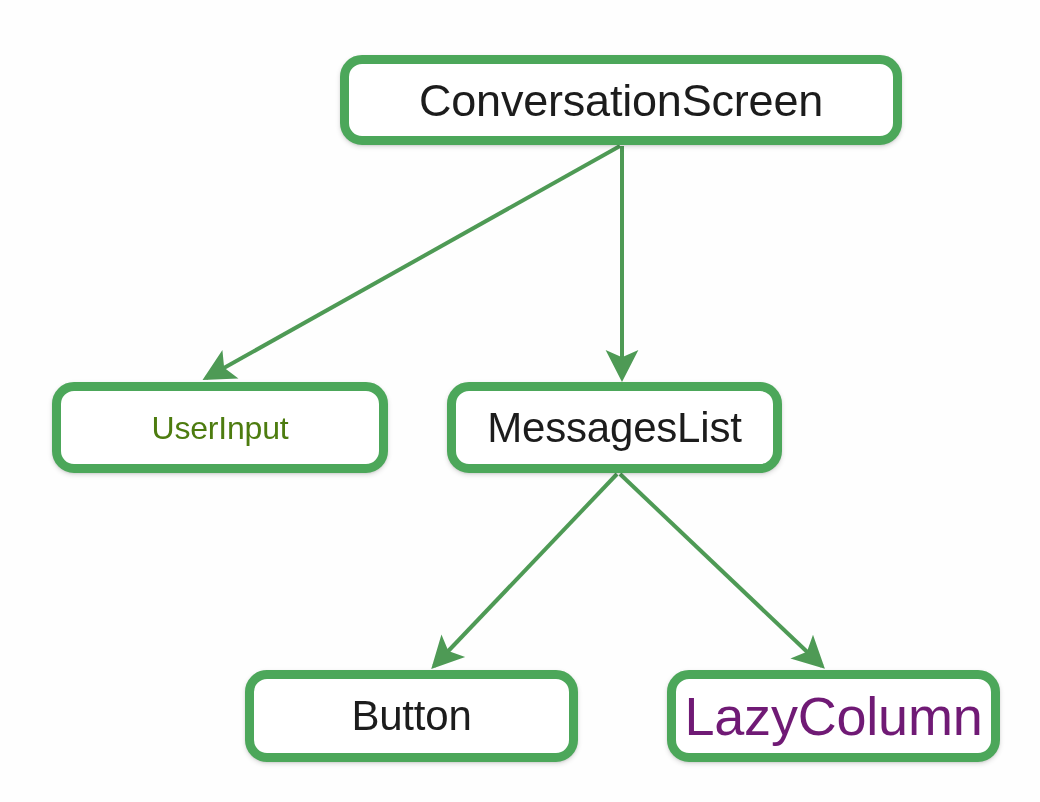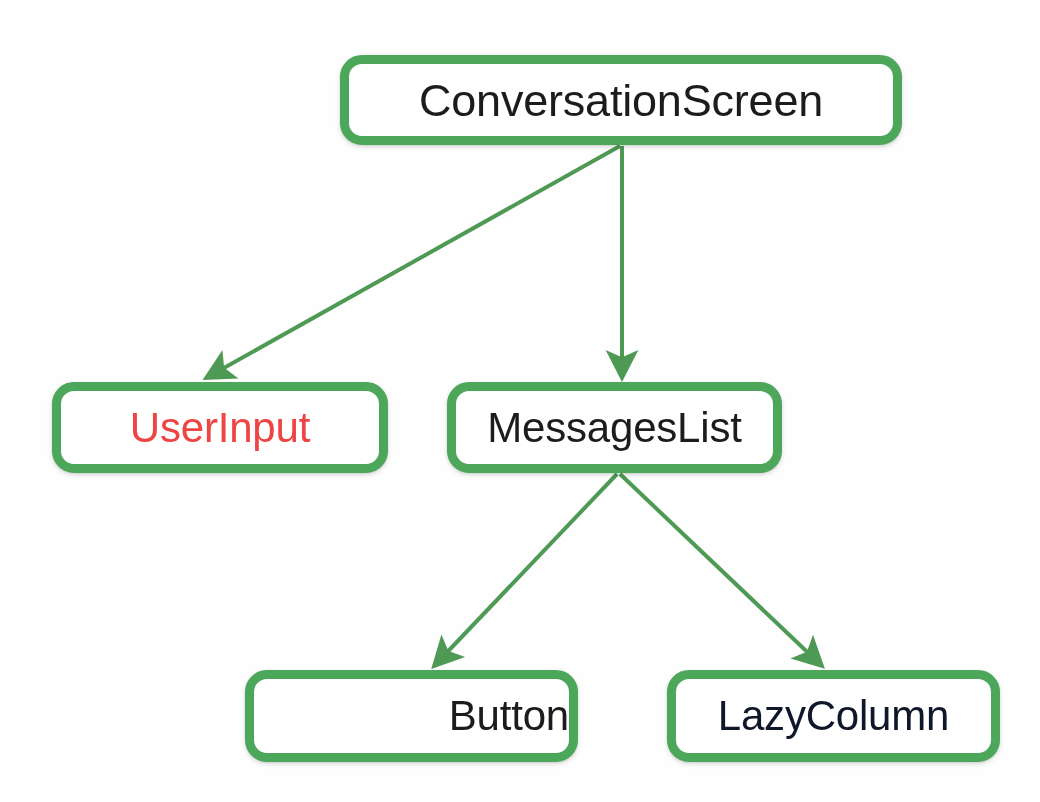--- a/index.html
+++ b/index.html
@@ -66,28 +66,28 @@
         <line x1="617" y1="474" x2="434" y2="666" stroke="#4E9A55" stroke-width="4" stroke-linecap="butt" marker-end="url(#arrowhead)"></line>
         <line x1="620" y1="474" x2="822" y2="666" stroke="#4E9A55" stroke-width="4" stroke-linecap="butt" marker-end="url(#arrowhead)"></line>
       </g>
   </svg>
 
   <div class="node" id="node-conversation-screen" style="left: 340px; top: 55px; width: 562px; height: 90px; border-color: rgb(76, 167, 90); background: rgb(255, 255, 255);">
     <span class="node-label" style="font-size: 45px; color: rgb(28, 28, 28);">ConversationScreen</span>
   </div>
 
   <div class="node" id="node-user-input" style="left: 52px; top: 382px; width: 336px; height: 91px; border-color: rgb(76, 167, 90); background: rgb(255, 255, 255);">
-    <span class="node-label" style="font-size: 42px; color: #ef4444;">UserInput</span>
+    <span class="node-label" style="font-size: 32px; color: #4d7c0f;">UserInput</span>
   </div>
 
   <div class="node" id="node-messages-list" style="left: 447px; top: 382px; width: 335px; height: 91px; border-color: rgb(76, 167, 90); background: rgb(255, 255, 255); text-align: center;">
     <span class="node-label" style="font-size: 42px; color: rgb(28, 28, 28);">MessagesList</span>
   </div>
 
-  <div class="node" id="node-button" style="left: 245px; top: 670px; width: 333px; height: 92px; border-color: rgb(76, 167, 90); background: rgb(255, 255, 255); justify-content: flex-end;">
+  <div class="node" id="node-button" style="left: 245px; top: 670px; width: 333px; height: 92px; border-color: rgb(76, 167, 90); background: rgb(255, 255, 255);">
     <span class="node-label" style="font-size: 42px; color: rgb(28, 28, 28);">Button</span>
   </div>
 
   <div class="node" id="node-lazy-column" style="left: 667px; top: 670px; width: 333px; height: 92px; border-color: rgb(76, 167, 90); background: rgb(255, 255, 255);">
-    <span class="node-label" style="font-size: 42px; color: #0f172a;">LazyColumn</span>
+    <span class="node-label" style="font-size: 54px; color: #701a75;">LazyColumn</span>
   </div>
 
 </div>
 
 </body></html>

